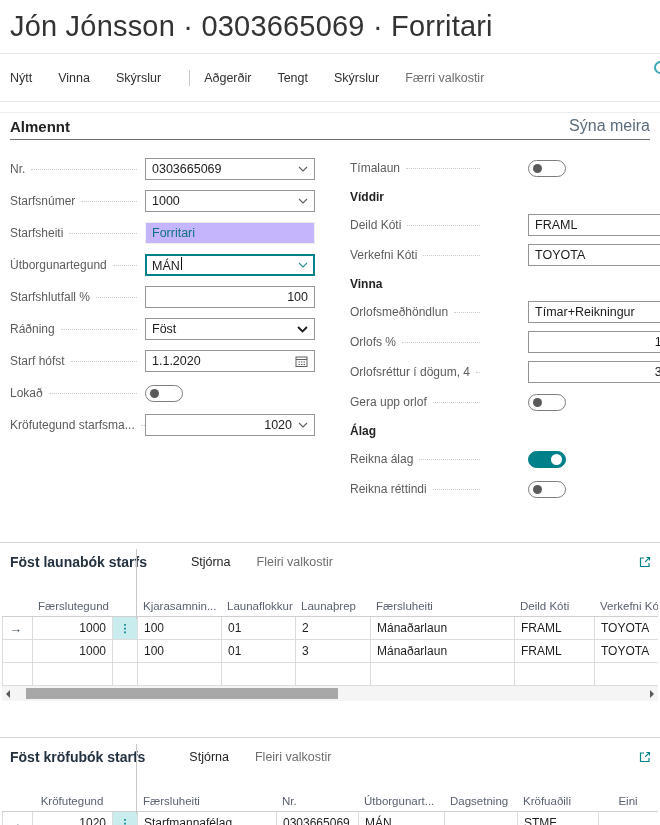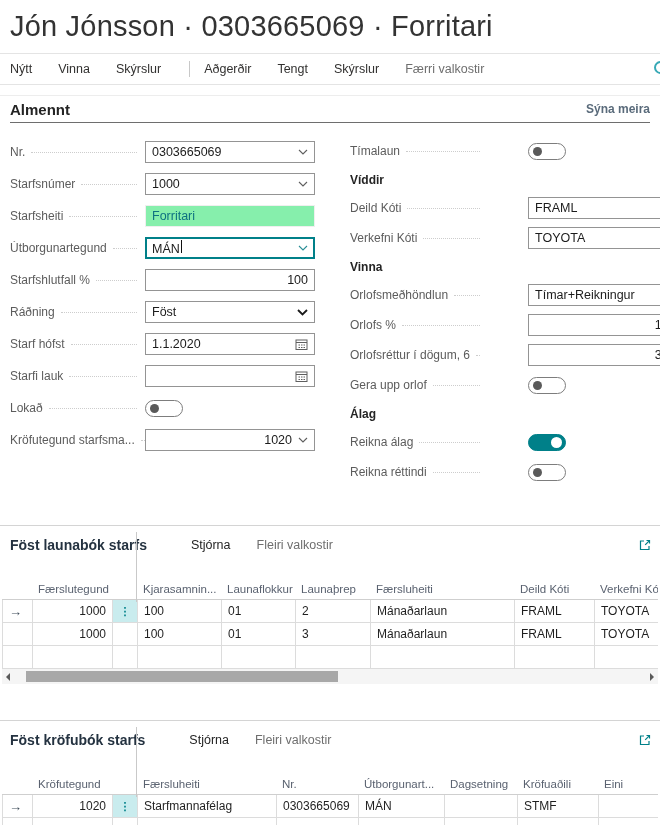--- a/index.html
+++ b/index.html
@@ -2,50 +2,50 @@
 <html><head>
 <meta charset="utf-8">
 <style>
   * { margin:0; padding:0; box-sizing:border-box; }
   html,body { width:660px; height:825px; overflow:hidden; background:#fff;
     font-family:"Liberation Sans", sans-serif; color:#242424; position:relative; }
 
   .page-title { font-size:29px; font-weight:300; color:#333; padding:10px 12px 10px 10px;
     white-space:nowrap; letter-spacing:.2px; }
 
-  .actionbar { height:32px; border-top:1px solid #e4e4e4; border-bottom:1px solid #e4e4e4;
+  .actionbar { height:49px; border-top:1px solid #e4e4e4; border-bottom:1px solid #e4e4e4;
     display:flex; align-items:center; padding:0 10px; font-size:12.5px; color:#323130; }
   .ab-item { margin-right:26px; cursor:pointer; white-space:nowrap; }
   .ab-divider { width:1px; height:16px; background:#c8c8c8; margin:0 14px 0 2px; }
   .ab-more { color:#6e6e6e; }
   .corner-dot { position:absolute; right:-7px; top:61px; width:13px; height:13px;
     border:2px solid #38a9b6; border-radius:50%; background:#fff; }
 
   
   .general { margin-top:10px; padding:0 10px; border-top:1px solid #ededed; }
   .gen-header { display:flex; align-items:center; justify-content:space-between;
     height:27px; border-bottom:1px solid #6e6e6e;text-align:center; }
   .gen-title { font-weight:bold; font-size:15px; color:#242424; }
-  .show-more { font-size:12px; color:#5a6b7b; cursor:pointer;font-weight:bold; }
+  .show-more { font-size:16px; color:#5a6b7b; cursor:pointer; }
 
   .fields { display:grid; grid-template-columns:305px 1fr; padding-top:13px; }
   .f-right { padding-left:35px; padding-right:5px; }
   .frow { display:flex; align-items:center; height:32px; }
   .f-right .frow { height:30px;gap:40px; }
   .lblwrap { flex:1; display:flex; align-items:center; overflow:hidden; min-width:0; }
   .lbl { font-size:12px; color:#5c5c5c; white-space:nowrap; }
   .leader { flex:1; height:0; border-bottom:1px dotted #cdcdcd; margin:0 8px 0 6px; min-width:4px; }
   .ctrl { width:170px; flex:0 0 auto; display:flex; align-items:center; }
   .f-right .ctrl { width:165px; }
   .box { width:100%; height:22px; border:1px solid #949494; background:#fff;
     display:flex; align-items:center; padding:0 6px; font-size:12.5px; color:#1c1c1c; }
   .box .val { flex:1; white-space:nowrap; overflow:hidden; }
   .box.num .val { text-align:right; }
   .box.focus { border:2px solid #008089; padding:0 5px; }
-  .box.readonly { border-color:#efefef; background:#86efac; color:#0e7180; }
+  .box.readonly { border-color:#efefef; background:#c4b5fd; color:#0e7180; }
   .caret { width:1px; height:13px; background:#111; display:inline-block; margin-left:1px; }
   .icon-right { flex:0 0 auto; margin-left:6px; display:flex; align-items:center; }
 
   .toggle { width:38px; height:17px; border:1px solid #7d7d7d; border-radius:9px;
     position:relative; background:#fff; cursor:pointer; flex:0 0 auto; }
   .toggle .knob { width:9px; height:9px; border-radius:50%; background:#5a5a5a;
     position:absolute; left:4px; top:3px; }
   .toggle.on { background:#008089; border-color:#008089; }
   .toggle.on .knob { background:#fff; left:auto; right:3px; width:11px; height:11px; top:2px; }
 
@@ -60,21 +60,21 @@
   .ph-gap { width:26px; }
   .ph-item { margin-right:26px; color:#242424; cursor:pointer; }
   .ph-item.dim { color:#6e6e6e; }
   .expand-btn { margin-left:auto; margin-right:6px; cursor:pointer; display:flex; }
   .freeze { position:absolute; left:136px; top:6px; width:1px; height:70px; background:#cscsc5; background:#c9c9c9; }
 
   .tbl { margin-top:14px; font-size:12px; }
   .thead { display:grid; height:22px; align-items:center; color:#5a6270;
     font-size:11.5px; border-bottom:1px solid #cfcfcf; }
   .hcell { padding:0 6px; white-space:nowrap; overflow:hidden; }
-  .hcell.num { text-align:left; }
+  .hcell.num { text-align:center; }
   .trow { display:grid; height:23px; border-bottom:1px solid #dcdcdc;
     border-left:1px solid #dcdcdc; }
   .trow.partial { height:8px; border-bottom:none; }
   .td { border-right:1px solid #dcdcdc; display:flex; align-items:center;
     padding:0 6px; overflow:hidden; white-space:nowrap; color:#1f1f1f; }
   .td:last-child { border-right:none; }
   .td.num { justify-content:flex-end; }
   .td.dots { padding:0; justify-content:center; }
   .dots-btn { width:100%; height:100%; display:flex; align-items:center; justify-content:center;
     color:#008089; background:#c9ecee; font-size:11px; font-weight:bold; cursor:pointer; }
@@ -214,38 +214,20 @@
                   <rect x="1" y="2" width="11" height="9.5"></rect>
                   <path d="M1 4.5H12"></path>
                   <path d="M3.5 7H5M6 7H7.5M8.5 7H10M3.5 9.5H5M6 9.5H7.5M8.5 9.5H10"></path>
                 </svg>
               </span>
             </span>
           </span>
       </div>
       <div class="frow">
         <span class="lblwrap">
-            <span class="lbl">Starfi lauk</span>
-            <span class="leader"></span>
-          </span>
-        <span class="ctrl">
-            <span class="box">
-              <span class="val"></span>
-              <span class="icon-right">
-                <svg width="13" height="13" viewBox="0 0 13 13" fill="none" stroke="#5f5f5f">
-                  <rect x="1" y="2" width="11" height="9.5"></rect>
-                  <path d="M1 4.5H12"></path>
-                  <path d="M3.5 7H5M6 7H7.5M8.5 7H10M3.5 9.5H5M6 9.5H7.5M8.5 9.5H10"></path>
-                </svg>
-              </span>
-            </span>
-          </span>
-      </div>
-      <div class="frow">
-        <span class="lblwrap">
             <span class="lbl">Lokað</span>
             <span class="leader"></span>
           </span>
         <span class="ctrl">
             <span class="toggle">
               <span class="knob"></span>
             </span>
           </span>
       </div>
       <div class="frow">
@@ -334,21 +316,21 @@
             <span class="leader"></span>
           </span>
         <span class="ctrl">
             <span class="box num">
               <span class="val">13,04</span>
             </span>
           </span>
       </div>
       <div class="frow">
         <span class="lblwrap">
-            <span class="lbl">Orlofsréttur í dögum, 6</span>
+            <span class="lbl">Orlofsréttur í dögum, 4</span>
             <span class="leader"></span>
           </span>
         <span class="ctrl">
             <span class="box num">
               <span class="val">30,00</span>
             </span>
           </span>
       </div>
       <div class="frow">
         <span class="lblwrap">

